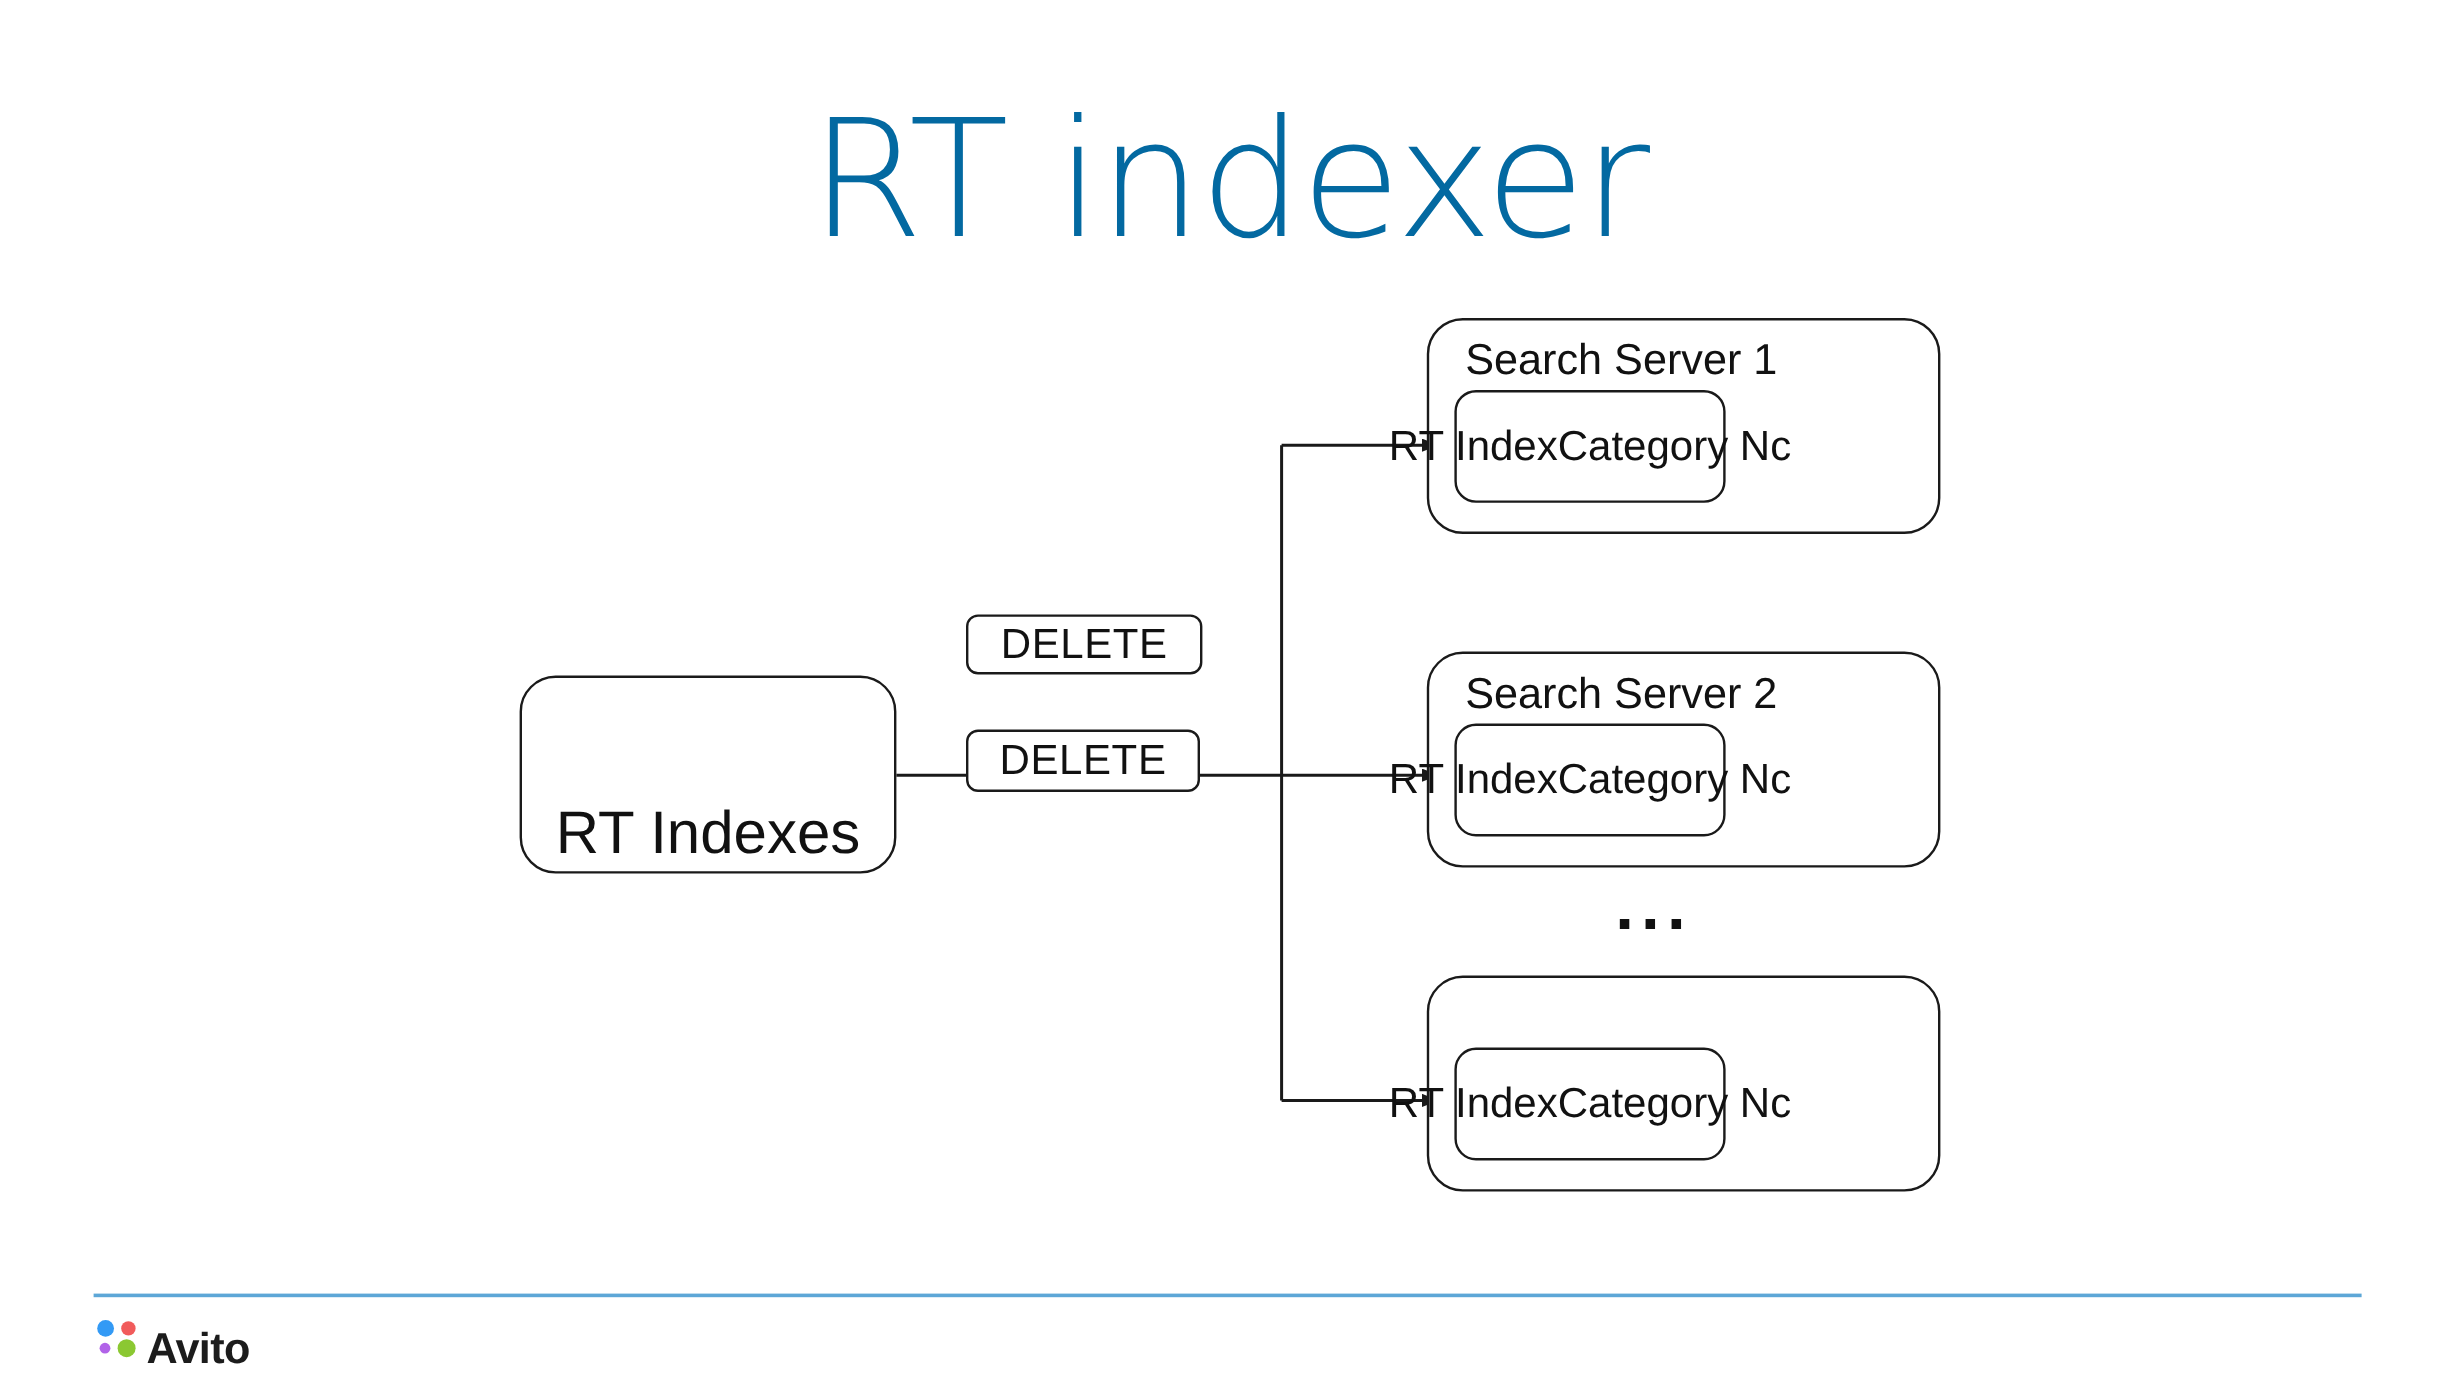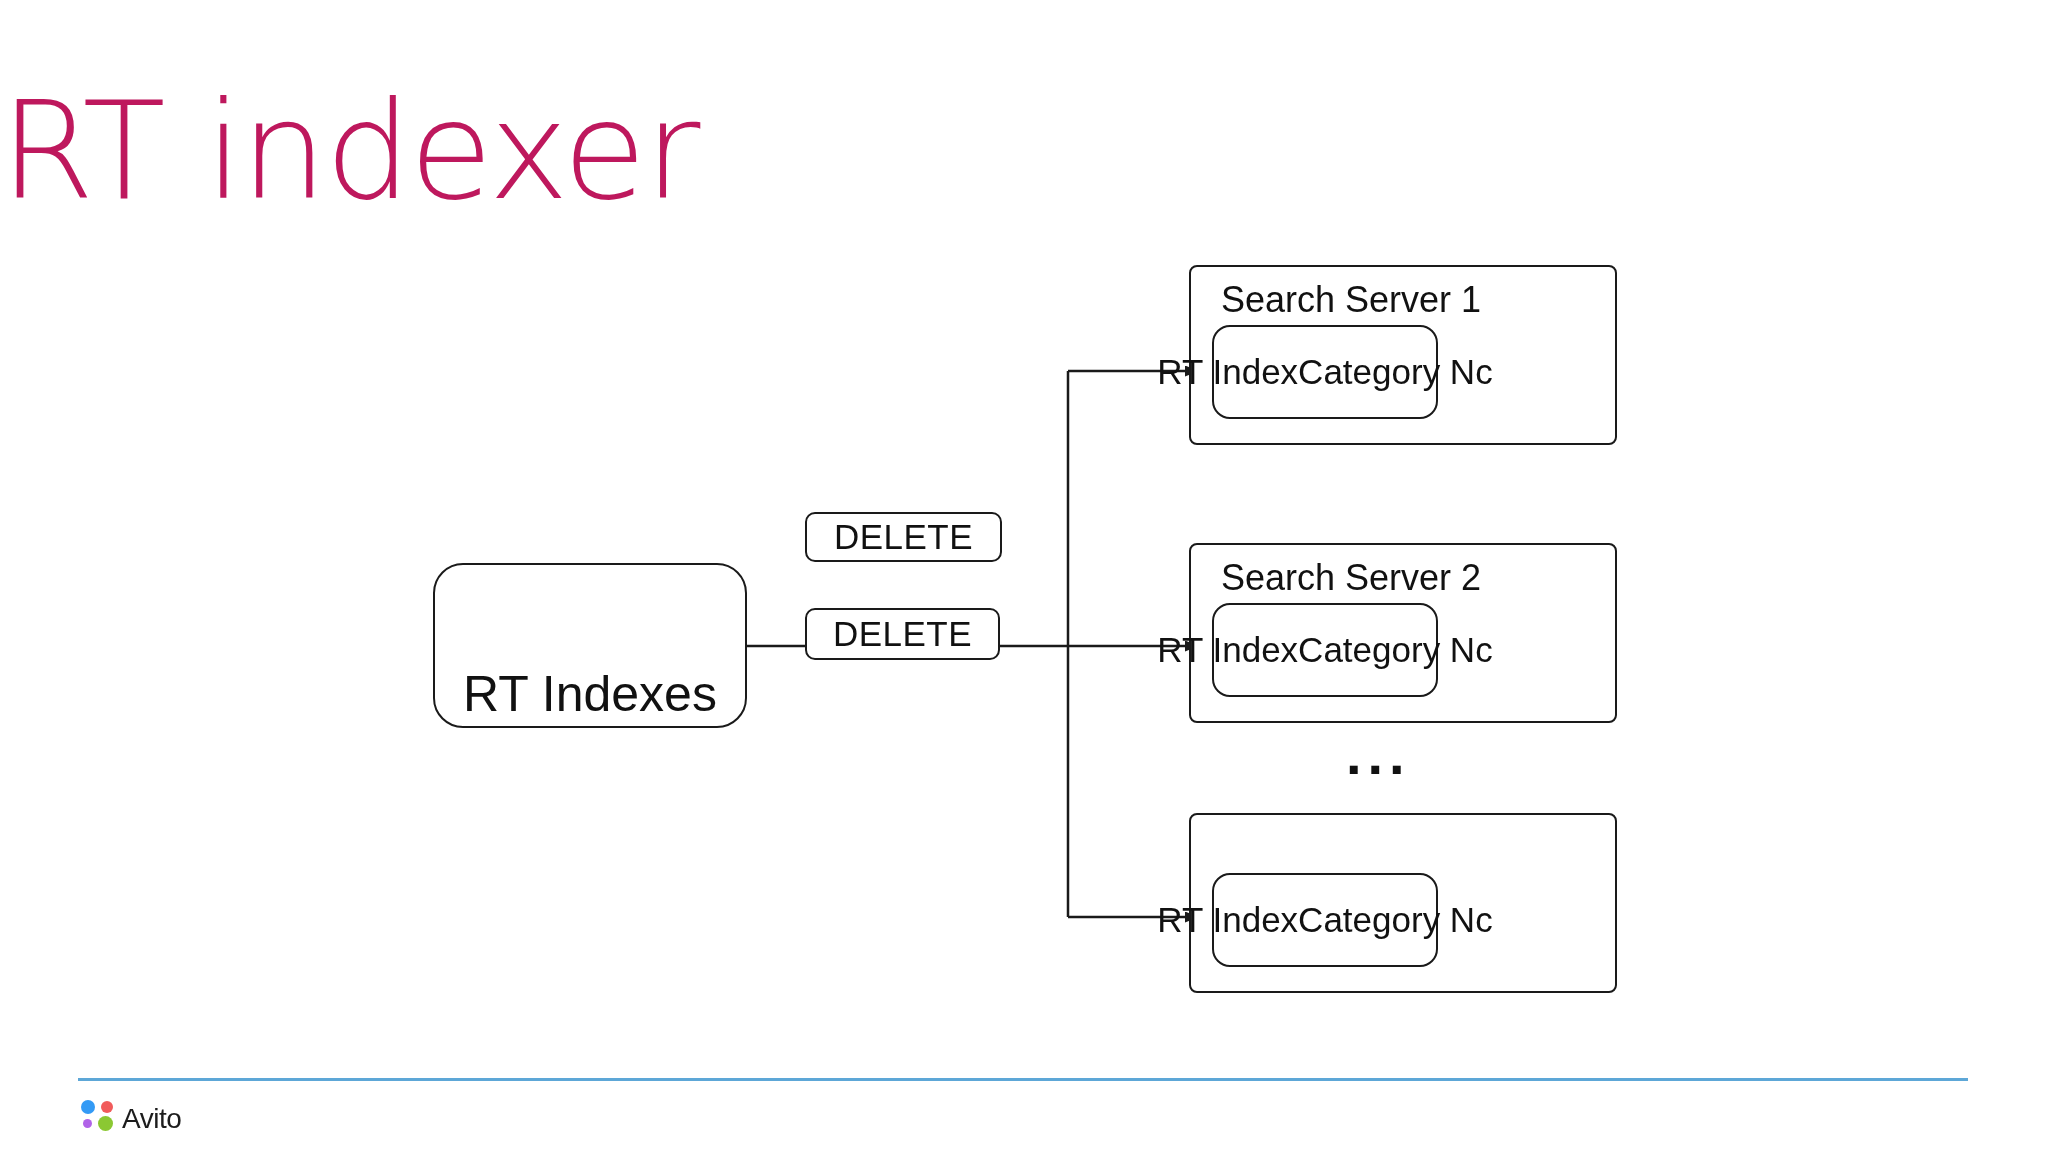--- a/index.html
+++ b/index.html
@@ -10,26 +10,26 @@
     font-family: "Liberation Sans", sans-serif;
     color: #111111;
     overflow: hidden;
   }
   .abs { position: absolute; }
 
   
   .slide-title {
     position: absolute;
     top: 72px; left: 0; width: 2048px;
-    text-align: left;
+    text-align: center;
     font-family: "DejaVu Sans", "Liberation Sans", sans-serif;
     font-size: 136px;
     font-weight: 200;
     letter-spacing: -2px;
-    color: #be185d;
+    color: #0369a1;
   }
 
   
   .updater-box {
     left: 433px; top: 563px; width: 314px; height: 165px;
     border: 2.5px solid #1a1a1a; border-radius: 30px;
     background: #ffffff;
     display: flex; flex-direction: column;
     align-items: center; justify-content: flex-end;
     font-size: 50px; line-height: 1.26; text-align: center;
@@ -41,21 +41,21 @@
     background: #ffffff;
     display: flex; align-items: center; justify-content: center;
     font-size: 35px; letter-spacing: 0.5px;
   }
   .op-replace { left: 805px; top: 512px; width: 197px; height: 50px; }
   .op-delete  { left: 805px; top: 608px; width: 195px; height: 52px; }
 
   
   .server-box {
     left: 1189px; width: 428px; height: 180px;
-    border: 2.5px solid #1a1a1a; border-radius: 8px;
+    border: 2.5px solid #1a1a1a; border-radius: 30px;
     background: #ffffff;
   }
   .server-1 { top: 265px; }
   .server-2 { top: 543px; }
   .server-n { top: 813px; }
   .server-title {
     position: absolute; left: 30px; top: 12px;
     font-size: 36px; color: #111111; white-space: nowrap;
   }
   .rt-index-box {
@@ -82,21 +82,21 @@
     background: #5da7d7;
   }
   .avito-logo { left: 81px; top: 1100px; width: 110px; height: 34px; }
   .dot { position: absolute; border-radius: 50%; }
   .dot-blue   { left: 0px;  top: 0px;  width: 14px; height: 14px; background: #339af5; }
   .dot-red    { left: 20px; top: 1px;  width: 12px; height: 12px; background: #f15b5b; }
   .dot-purple { left: 2px;  top: 19px; width: 9px;  height: 9px;  background: #b163e8; }
   .dot-green  { left: 17px; top: 16px; width: 15px; height: 15px; background: #8bc832; }
   .brand-name {
     position: absolute; left: 41px; top: 3px;
-    font-size: 28px; font-weight: 400; letter-spacing: -0.5px;
+    font-size: 36px; font-weight: 700; letter-spacing: -0.5px;
     color: #1c1c1c;
   }
 </style>
 </head>
 <body>
 
 <h1 class="slide-title">RT indexer</h1>
 
 <svg class="abs connectors" width="2048" height="1152" viewBox="0 0 2048 1152">
   <defs>

